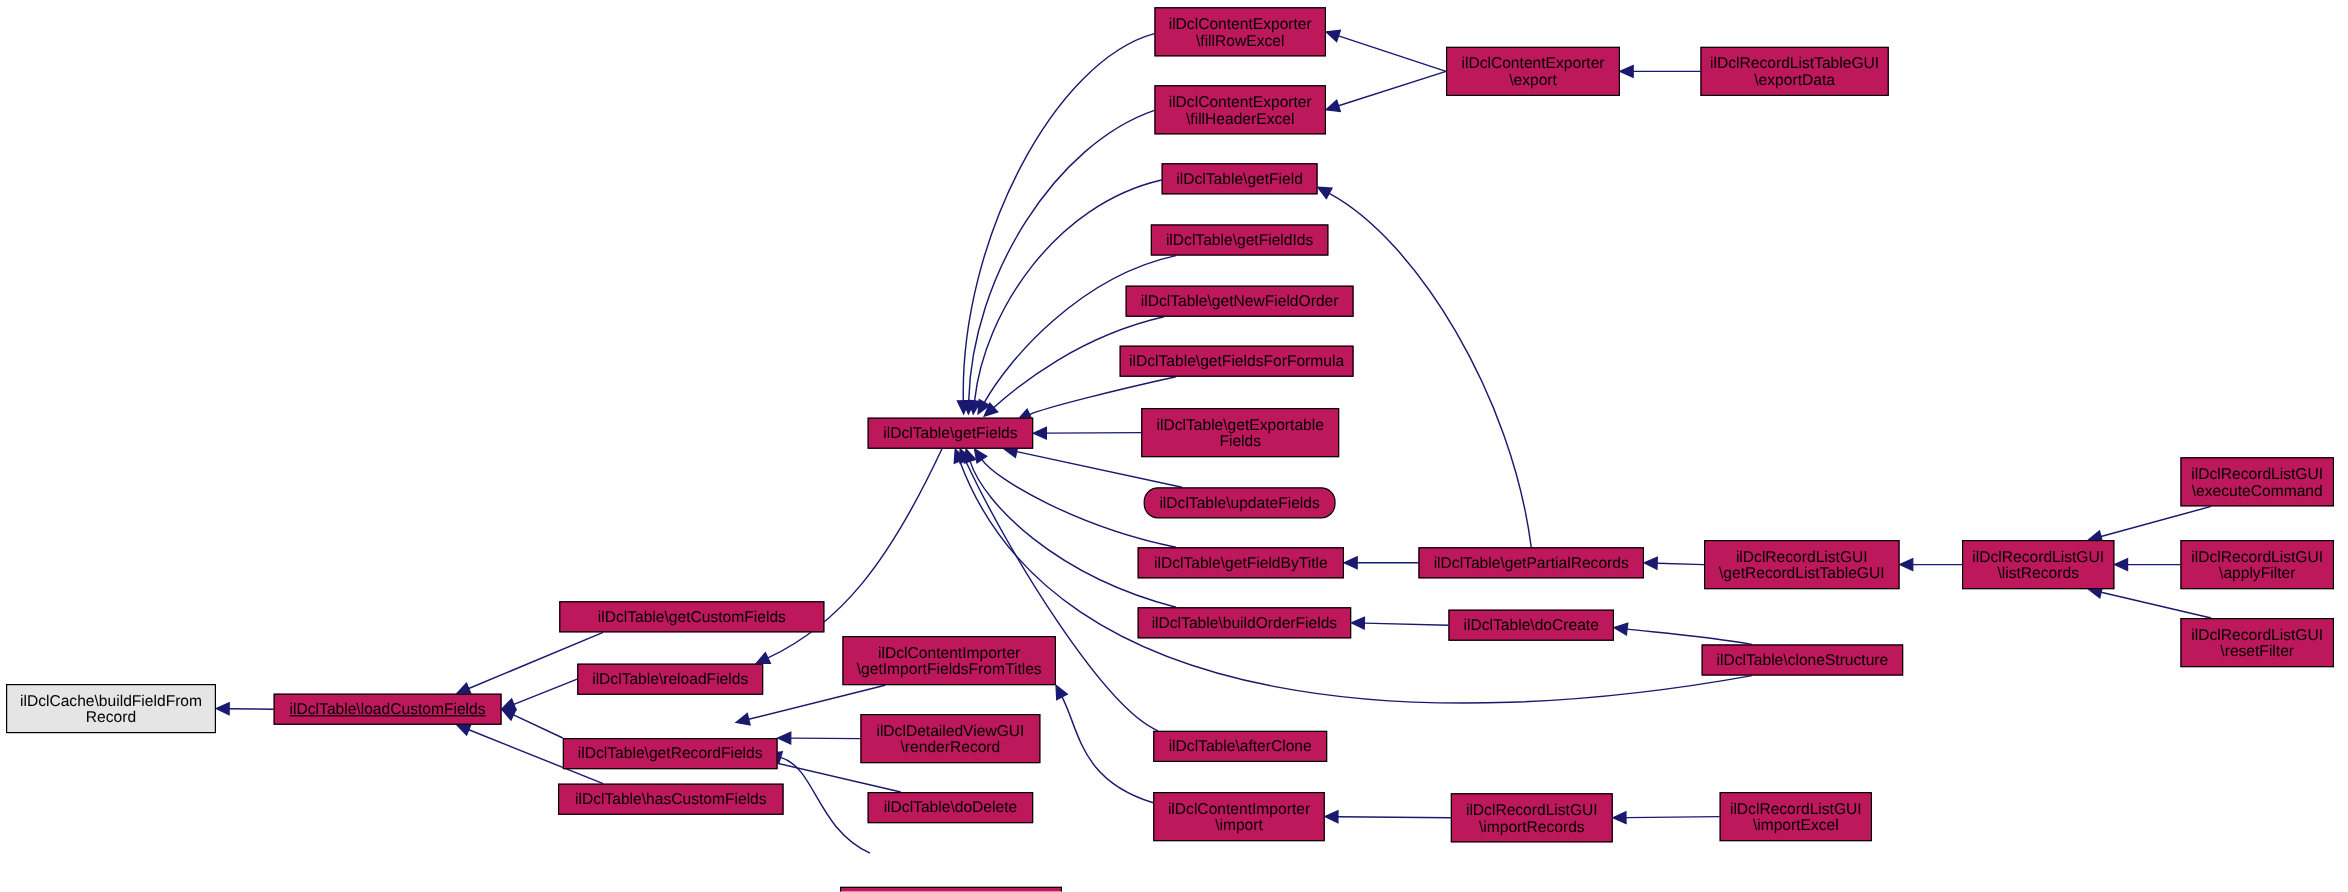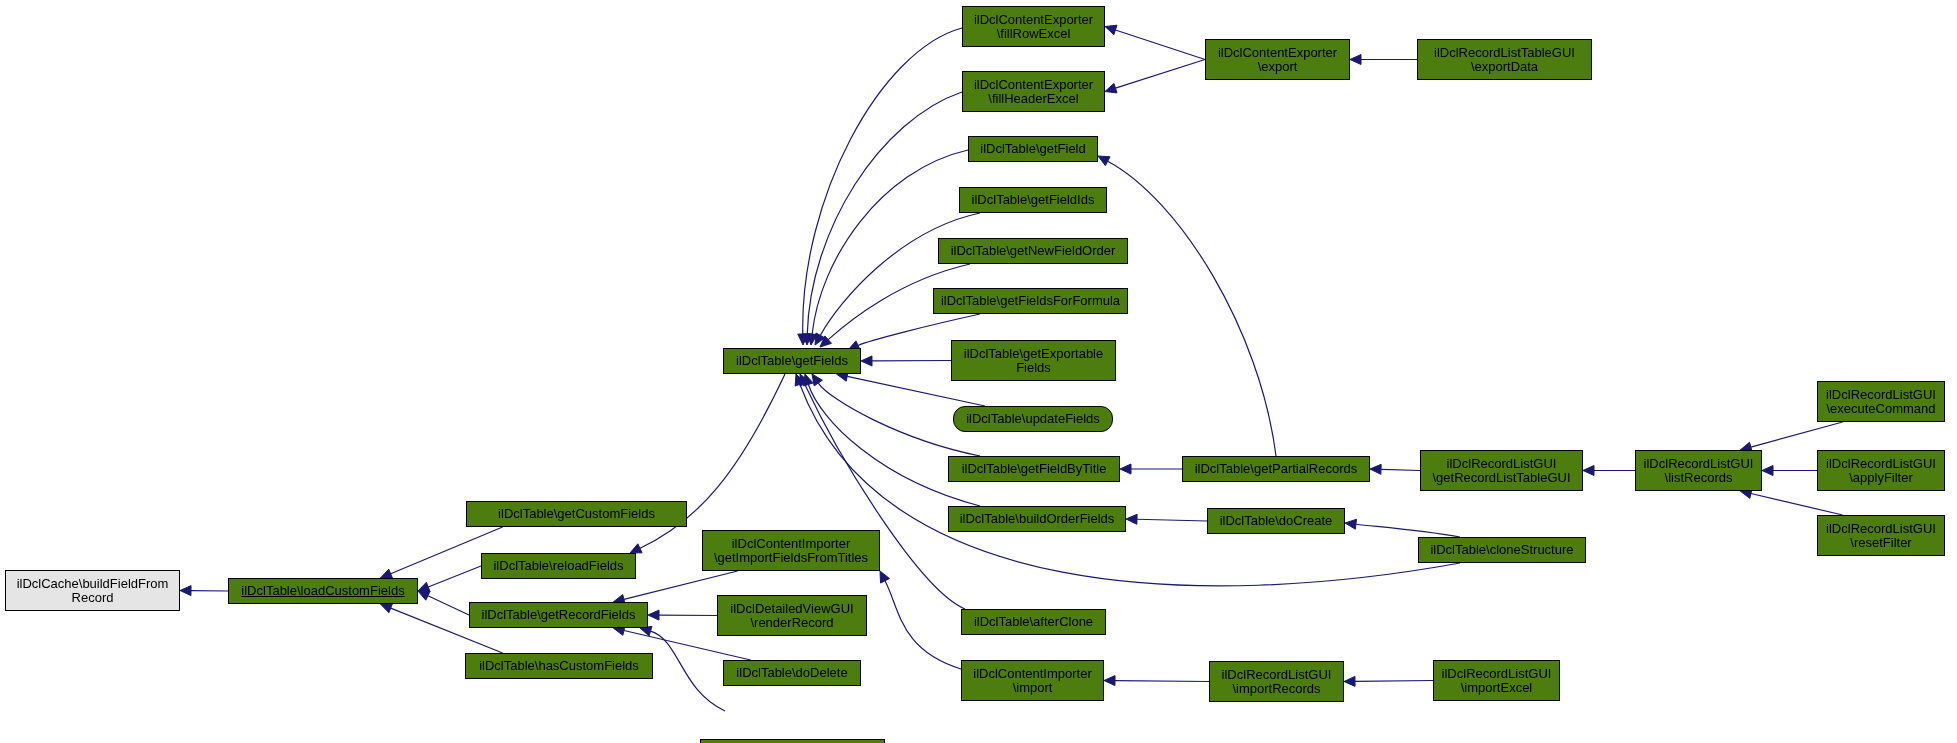--- a/index.html
+++ b/index.html
@@ -1,21 +1,21 @@
 <!DOCTYPE html>
 <html><head>
 <meta charset="utf-8">
 <style>
   html, body { margin: 0; padding: 0; background: #ffffff; }
   body { width: 1957px; height: 743px; position: relative; overflow: hidden;
          font-family: "Liberation Sans", sans-serif; }
   #graph { position: absolute; left: 0; top: 0; width: 1957px; height: 743px; }
   .node {
     position: absolute; box-sizing: border-box; border: 1.4px solid #000;
-    background: #4d7c0f; display: flex; align-items: center; justify-content: center;
+    background: #be185d; display: flex; align-items: center; justify-content: center;
     text-align: center; font-size: 13px; line-height: 14px; color: #000;
     white-space: pre; cursor: pointer; padding: 0 4px;
   }
   .node.root { background: #e5e5e5; cursor: default; }
   .node .lbl { display: block; }
   svg.edges { position: absolute; left: 0; top: 0; }
   svg.edges path.edge { fill: none; stroke: #191970; stroke-width: 1.2; }
   svg.edges polygon.arrow { fill: #191970; stroke: #191970; stroke-width: 1; }
 </style>
 </head>
@@ -96,21 +96,21 @@
       <path class="edge" d="M1209,681.5 C1174,681.1666666666666 1139,680.8333333333334 1114.9995011677208,680.6047571539783"></path>
       <polygon class="arrow" points="1104,680.5 1115.0471180558927,675.6049838959234 1114.951884279549,685.6045304120332"></polygon>
       <path class="edge" d="M1433,680.5 C1403.3333333333333,680.8333333333334 1373.6666666666667,681.1666666666666 1354.999305708965,681.3764122954049"></path>
       <polygon class="arrow" points="1344,681.5 1354.9431294796036,676.3767278822389 1355.0554819383265,686.3760967085708"></polygon>
     </svg>
 <div class="node root" style="left: 5px; top: 570px; width: 175px; height: 41px;"><span class="lbl">ilDclCache\buildFieldFrom
 Record</span></div>
     <div class="node" style="left: 228px; top: 578px; width: 190px; height: 26px; text-decoration: underline;"><span class="lbl">ilDclTable\loadCustomFields</span></div>
     <div class="node" style="left: 466px; top: 501px; width: 221px; height: 26px;"><span class="lbl">ilDclTable\getCustomFields</span></div>
     <div class="node" style="left: 481px; top: 553px; width: 155px; height: 26px;"><span class="lbl">ilDclTable\reloadFields</span></div>
-    <div class="node" style="left: 469px; top: 602px; width: 179px; height: 26px;"><span class="lbl">ilDclTable\getRecordFields</span></div>
+    <div class="node" style="left: 469px; top: 615px; width: 179px; height: 26px;"><span class="lbl">ilDclTable\getRecordFields</span></div>
     <div class="node" style="left: 465px; top: 653px; width: 188px; height: 26px;"><span class="lbl">ilDclTable\hasCustomFields</span></div>
     <div class="node" style="left: 723px; top: 348px; width: 138px; height: 26px;"><span class="lbl">ilDclTable\getFields</span></div>
     <div class="node" style="left: 702px; top: 530px; width: 178px; height: 41px;"><span class="lbl">ilDclContentImporter
 \getImportFieldsFromTitles</span></div>
     <div class="node" style="left: 717px; top: 595px; width: 150px; height: 41px;"><span class="lbl">ilDclDetailedViewGUI
 \renderRecord</span></div>
     <div class="node" style="left: 723px; top: 660px; width: 138px; height: 26px;"><span class="lbl">ilDclTable\doDelete</span></div>
     <div class="node" style="left: 700px; top: 739px; width: 185px; height: 26px;"><span class="lbl">ilDclTable\getEditableFields</span></div>
     <div class="node" style="left: 962px; top: 6px; width: 143px; height: 41px;"><span class="lbl">ilDclContentExporter
 \fillRowExcel</span></div>
@@ -130,21 +130,21 @@
 \import</span></div>
     <div class="node" style="left: 1205px; top: 39px; width: 145px; height: 41px;"><span class="lbl">ilDclContentExporter
 \export</span></div>
     <div class="node" style="left: 1182px; top: 456px; width: 188px; height: 26px;"><span class="lbl">ilDclTable\getPartialRecords</span></div>
     <div class="node" style="left: 1207px; top: 508px; width: 138px; height: 26px;"><span class="lbl">ilDclTable\doCreate</span></div>
     <div class="node" style="left: 1418px; top: 537px; width: 168px; height: 26px;"><span class="lbl">ilDclTable\cloneStructure</span></div>
     <div class="node" style="left: 1209px; top: 661px; width: 135px; height: 41px;"><span class="lbl">ilDclRecordListGUI
 \importRecords</span></div>
     <div class="node" style="left: 1420px; top: 450px; width: 163px; height: 41px;"><span class="lbl">ilDclRecordListGUI
 \getRecordListTableGUI</span></div>
-    <div class="node" style="left: 1417px; top: 39px; width: 175px; height: 41px;"><span class="lbl">ilDclRecordListTableGUI
+    <div class="node" style="left: 1417px; top: 39px; width: 157px; height: 41px;"><span class="lbl">ilDclRecordListTableGUI
 \exportData</span></div>
     <div class="node" style="left: 1635px; top: 450px; width: 127px; height: 41px;"><span class="lbl">ilDclRecordListGUI
 \listRecords</span></div>
     <div class="node" style="left: 1433px; top: 660px; width: 127px; height: 41px;"><span class="lbl">ilDclRecordListGUI
 \importExcel</span></div>
     <div class="node" style="left: 1817px; top: 381px; width: 128px; height: 41px;"><span class="lbl">ilDclRecordListGUI
 \executeCommand</span></div>
     <div class="node" style="left: 1817px; top: 450px; width: 128px; height: 41px;"><span class="lbl">ilDclRecordListGUI
 \applyFilter</span></div>
     <div class="node" style="left: 1817px; top: 515px; width: 128px; height: 41px;"><span class="lbl">ilDclRecordListGUI

